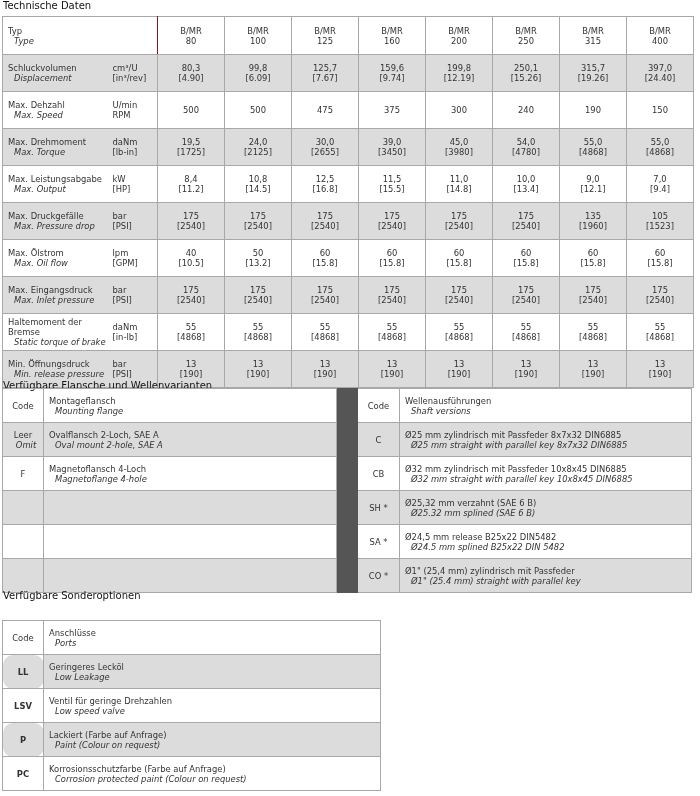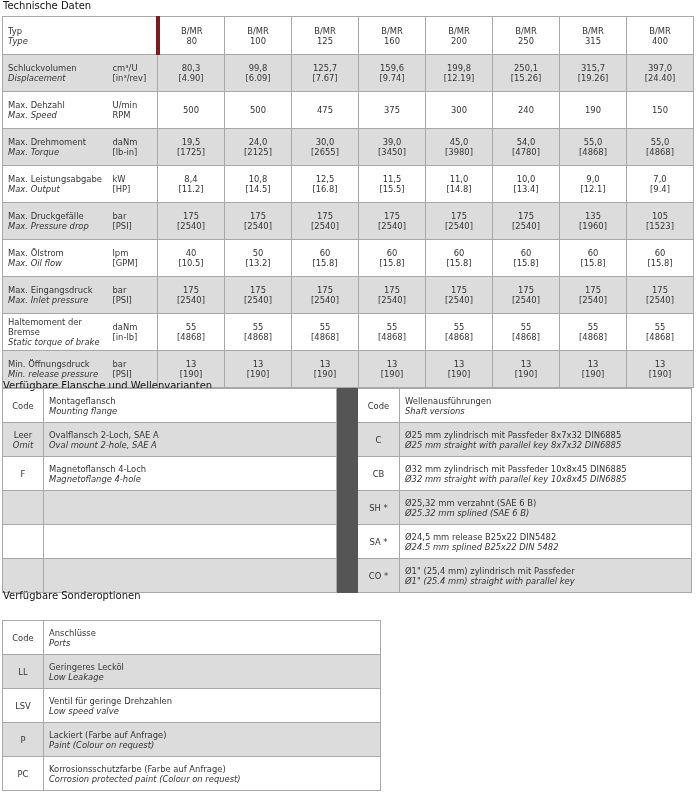--- a/index.html
+++ b/index.html
@@ -10,30 +10,30 @@
   }
   .section-title {
     position: absolute; left: 3px; font-size: 10px; color: #111;
     font-family: "DejaVu Sans", sans-serif;
   }
   table { border-collapse: collapse; position: absolute; table-layout: fixed; }
   td { border: 1px solid #a8a8a8; font-size: 8.4px; line-height: 10px; vertical-align: middle; }
   .gray td { background: #dcdcdc; }
   .gray td.dark { background: #555555; }
   td.dark { background: #555555; border-color: #555555; }
-  .it { font-style: italic; }
+  .it { font-style: italic; margin-left: 6px; }
   .c { text-align: center; }
   .specs td { height: 37px; }
   .specs tr.head td { height: 38px; }
   .specs td.name { padding-left: 5px; border-right: none; }
   .specs td.unit { padding-left: 0; border-left: none; margin-top: 43px; }
   .opt td { height: 34px; }
   .opt td.code { text-align: center; }
   .opt td.desc { padding-left: 5px; }
-  .bold { font-weight: normal; }
+  .bold { font-weight: bold; border-radius: 10px; }
 </style>
 </head>
 <body>
 
 <div class="section-title" style="top:0px;">Technische Daten</div>
 
 <table class="specs" style="left:2px; top:16px; width:691px;">
   <colgroup>
     <col style="width:110px">
       <col style="width:45px">
@@ -41,21 +41,21 @@
       <col style="width:67px">
       <col style="width:67px">
       <col style="width:67px">
     <col style="width:67px">
       <col style="width:67px">
       <col style="width:67px">
       <col style="width:67px">
   </colgroup>
   <tbody id="specs-body">
     <tr class="head">
-      <td class="name" colspan="2" style="border-right:4px solid #7f1d1d;">
+      <td class="name" colspan="2" style="border-right:1px solid #7f1d1d;">
         <div>Typ</div>
         <div class="it">Type</div>
       </td>
     <td class="c">
           <div>B/MR</div>
           <div>80</div>
         </td>
         <td class="c">
           <div>B/MR</div>
           <div>100</div>

